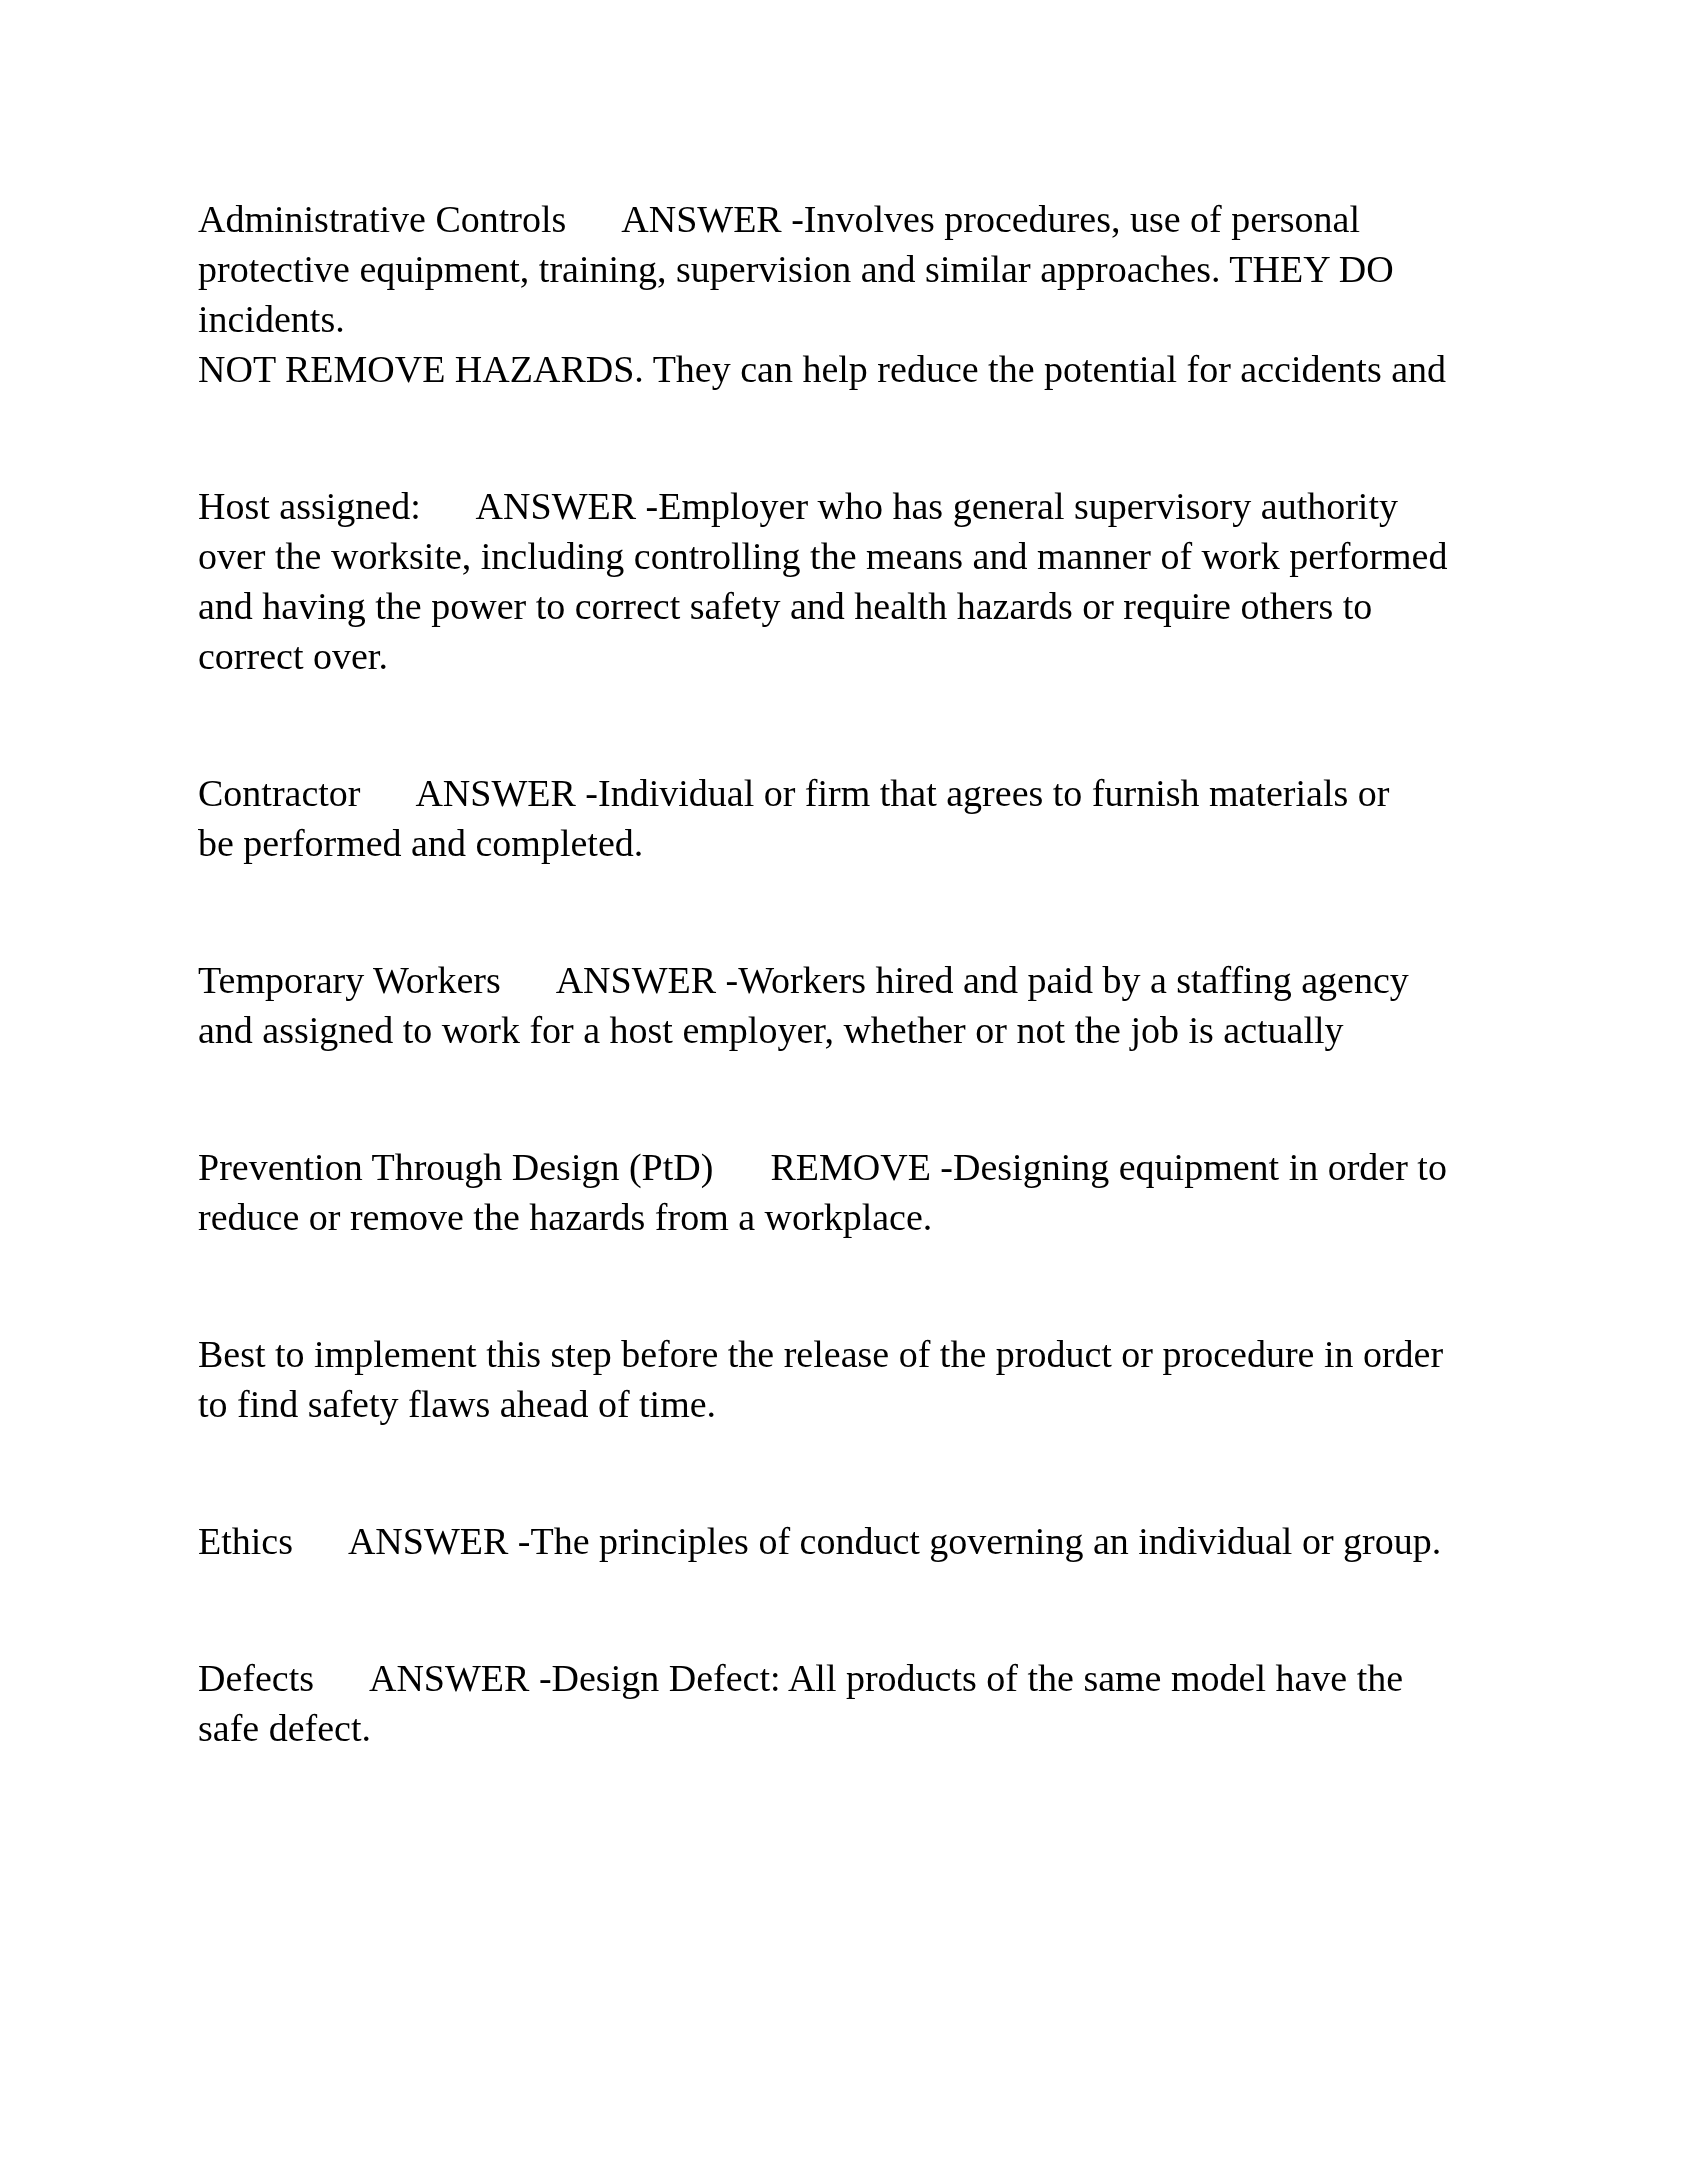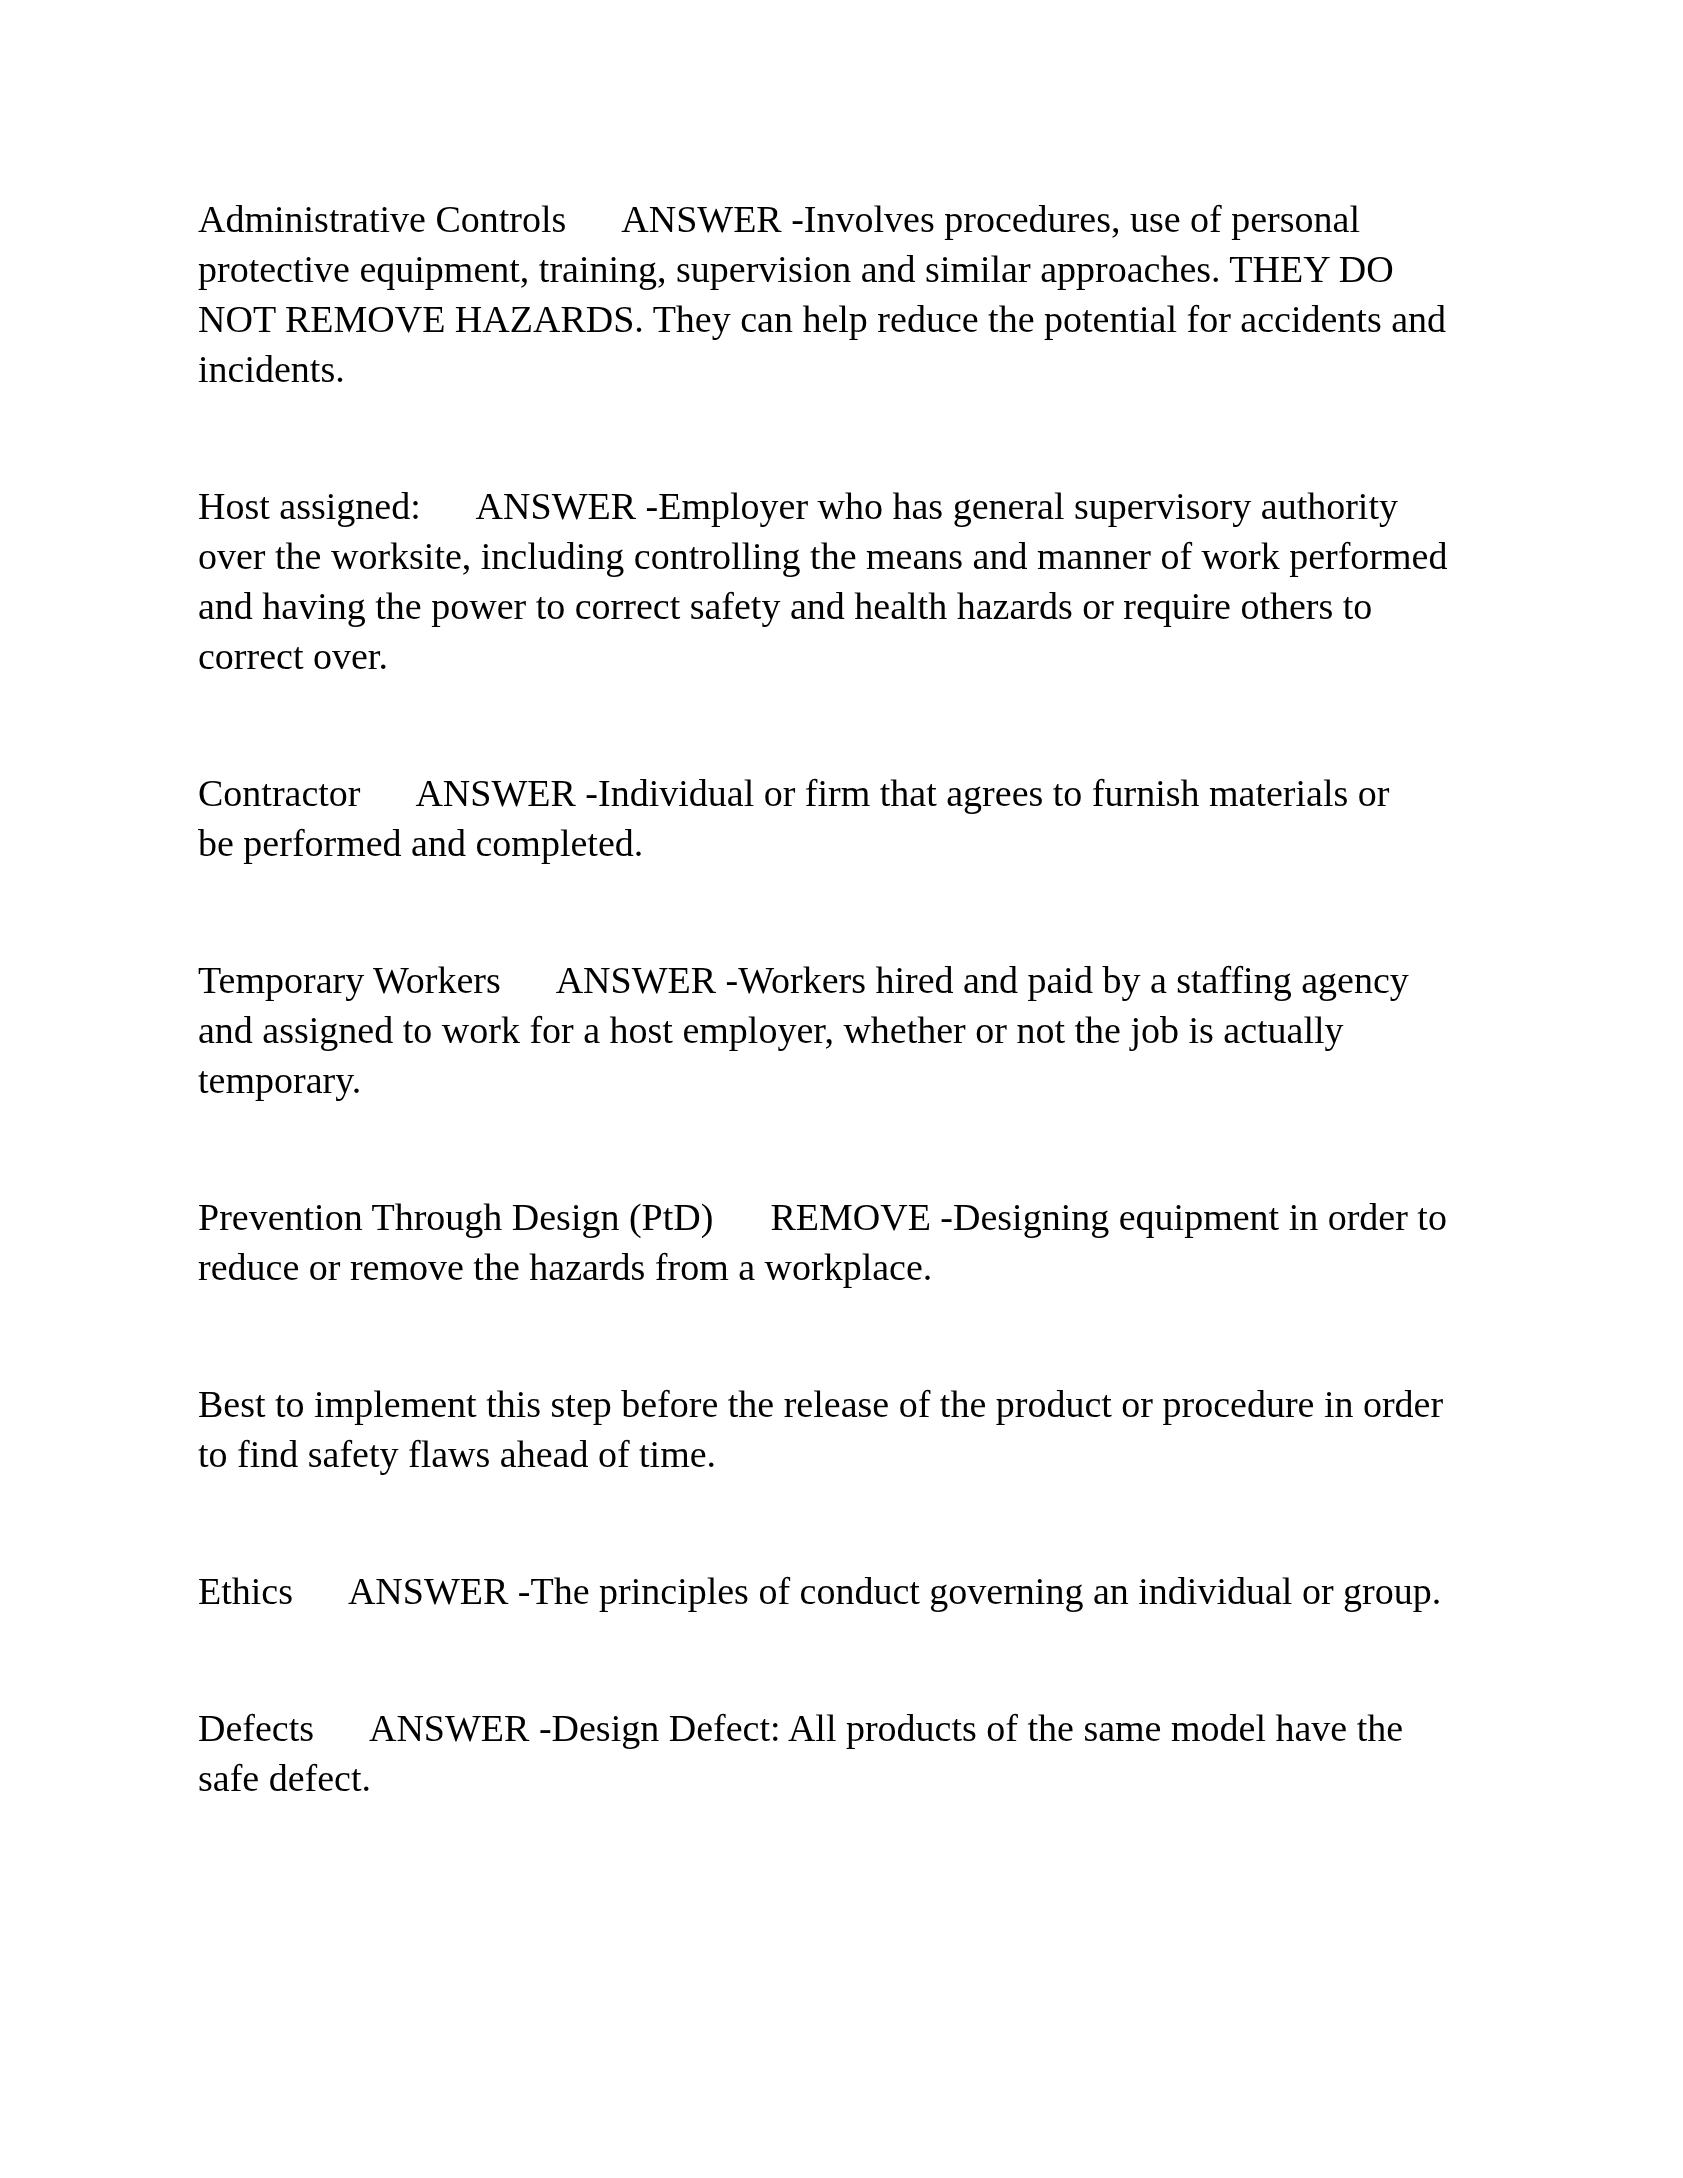--- a/index.html
+++ b/index.html
@@ -46,40 +46,39 @@
 </style>
 </head>
 <body>
 
 <div class="page">
   <div class="content">
 
     <div class="para">
       <span class="line">Administrative Controls      ANSWER -Involves procedures, use of personal</span>
       <span class="line">protective equipment, training, supervision and similar approaches. THEY DO</span>
+      <span class="line">incidents.</span>
       <span class="line">NOT REMOVE HAZARDS. They can help reduce the potential for accidents and</span>
-      <span class="line">incidents.</span>
     </div>
 
     <div class="para">
       <span class="line">Host assigned:      ANSWER -Employer who has general supervisory authority</span>
       <span class="line">over the worksite, including controlling the means and manner of work performed</span>
       <span class="line">and having the power to correct safety and health hazards or require others to</span>
       <span class="line">correct over.</span>
     </div>
 
     <div class="para">
       <span class="line">Contractor      ANSWER -Individual or firm that agrees to furnish materials or</span>
       <span class="line">be performed and completed.</span>
     </div>
 
     <div class="para">
       <span class="line">Temporary Workers      ANSWER -Workers hired and paid by a staffing agency</span>
       <span class="line">and assigned to work for a host employer, whether or not the job is actually</span>
-      <span class="line">temporary.</span>
     </div>
 
     <div class="para">
       <span class="line">Prevention Through Design (PtD)      REMOVE -Designing equipment in order to</span>
       <span class="line">reduce or remove the hazards from a workplace.</span>
     </div>
 
     <div class="para">
       <span class="line">Best to implement this step before the release of the product or procedure in order</span>
       <span class="line">to find safety flaws ahead of time.</span>

